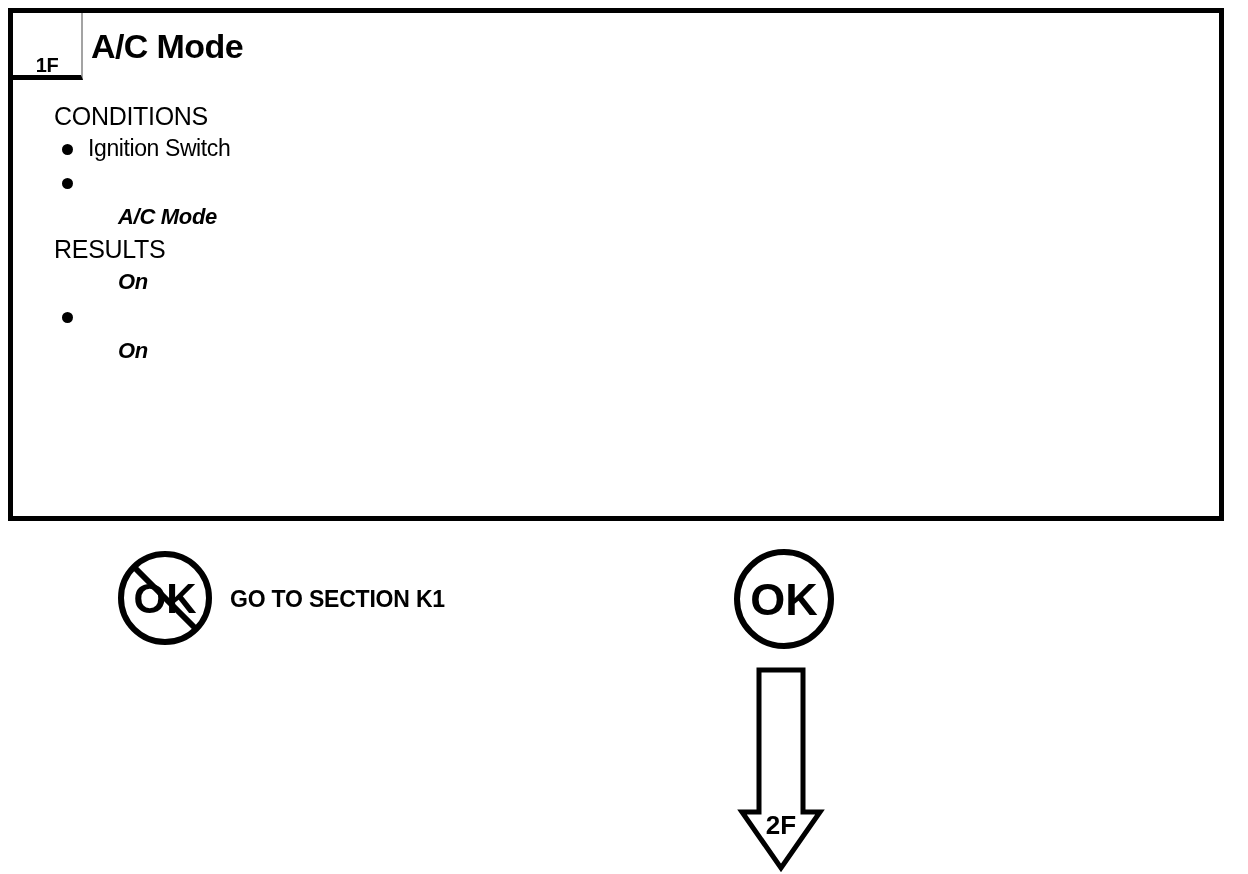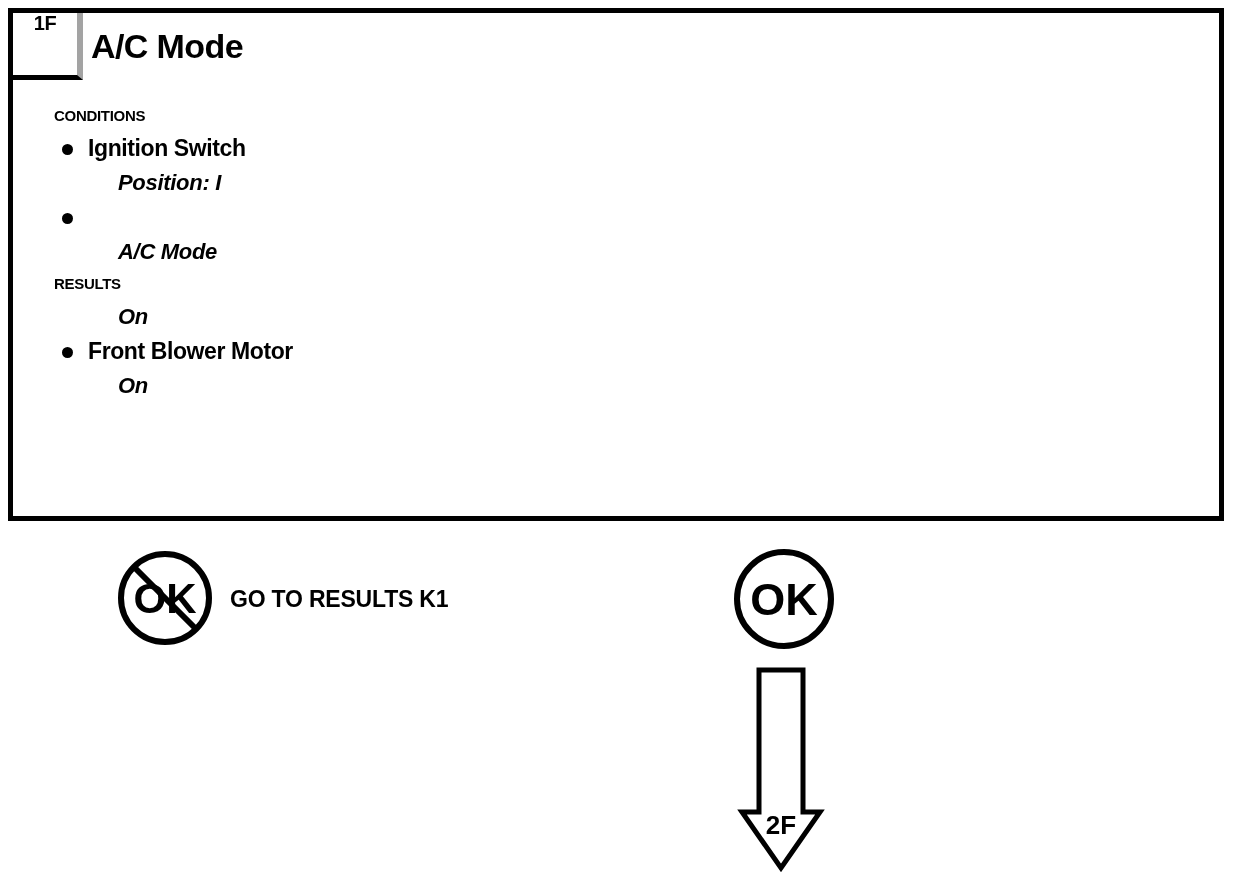--- a/index.html
+++ b/index.html
@@ -29,25 +29,25 @@
   }
 
   
   #step-tab {
     position: absolute;
     left: 0px;
     top: 0px;
     width: 70px;
     height: 67px;
     box-sizing: border-box;
-    border-right: 6px solid #a3a3a3;
+    border-right: 2px solid #a3a3a3;
     border-bottom: 5px solid #000000;
     background: #ffffff;
     display: flex;
-    align-items: flex-start;
+    align-items: flex-end;
     justify-content: center;
   }
   #step-tab .tab-text {
     font-size: 20px;
     font-weight: bold;
     line-height: 1;
     letter-spacing: -0.5px;
   }
 
   
@@ -63,22 +63,22 @@
 
   
   #step-body {
     position: absolute;
     left: 41px;
     top: 88px;
     right: 8px;
   }
 
   .section-heading {
-    font-size: 15px;
-    font-weight: bold;
+    font-size: 25px;
+    font-weight: normal;
     letter-spacing: -0.3px;
     line-height: 30px;
     height: 30px;
     white-space: nowrap;
   }
 
   .bullet-row {
     position: relative;
     height: 34px;
     line-height: 34px;
@@ -89,21 +89,21 @@
     position: absolute;
     left: 8px;
     top: 13px;
     width: 11px;
     height: 11px;
     background: #000000;
     border-radius: 50%;
   }
   .bullet-label {
     font-size: 23px;
-    font-weight: bold;
+    font-weight: normal;
     letter-spacing: -0.4px;
     margin-top: 26px;
   }
 
   .sub-value {
     height: 35px;
     line-height: 35px;
     padding-left: 64px;
     font-size: 22px;
     font-style: italic;
@@ -168,49 +168,47 @@
 
   <div id="step-body">
 
     <div class="section-heading">CONDITIONS</div>
 
     <div class="bullet-row">
       <span class="bullet-dot"></span>
       <span class="bullet-label">Ignition Switch</span>
     </div>
 
-    <div class="sub-value">Position: I</div>
 
     <div class="bullet-row">
       <span class="bullet-dot"></span>
     </div>
     <div class="sub-value">A/C Mode</div>
 
     <div class="section-heading">RESULTS</div>
 
     <div class="sub-value">On</div>
 
     <div class="bullet-row">
       <span class="bullet-dot"></span>
-      <span class="bullet-label">Front Blower Motor</span>
     </div>
     <div class="sub-value">On</div>
 
   </div>
 </div>
 
 <div id="not-ok-symbol">
   <svg class="ok-svg" viewBox="0 0 98 98" xmlns="http://www.w3.org/2000/svg">
     <circle cx="49" cy="49" r="44" fill="none" stroke="#000000" stroke-width="6"></circle>
     <text x="49" y="49" text-anchor="middle" dominant-baseline="central" font-family="Liberation Sans, sans-serif" font-size="42" font-weight="bold" fill="#000000">OK</text>
     <line x1="18" y1="18" x2="80" y2="80" stroke="#000000" stroke-width="6"></line>
   </svg>
 </div>
 
-<div id="not-ok-action">GO TO RESULTS K1</div>
+<div id="not-ok-action">GO TO SECTION K1</div>
 
 <div id="ok-symbol">
   <svg class="ok-svg" viewBox="0 0 104 104" xmlns="http://www.w3.org/2000/svg">
     <circle cx="52" cy="52" r="47" fill="none" stroke="#000000" stroke-width="6"></circle>
     <text x="52" y="52" text-anchor="middle" dominant-baseline="central" font-family="Liberation Sans, sans-serif" font-size="45" font-weight="bold" fill="#000000">OK</text>
   </svg>
 </div>
 
 <div id="next-arrow">
   <svg class="arrow-svg" viewBox="0 0 96 208" xmlns="http://www.w3.org/2000/svg">

